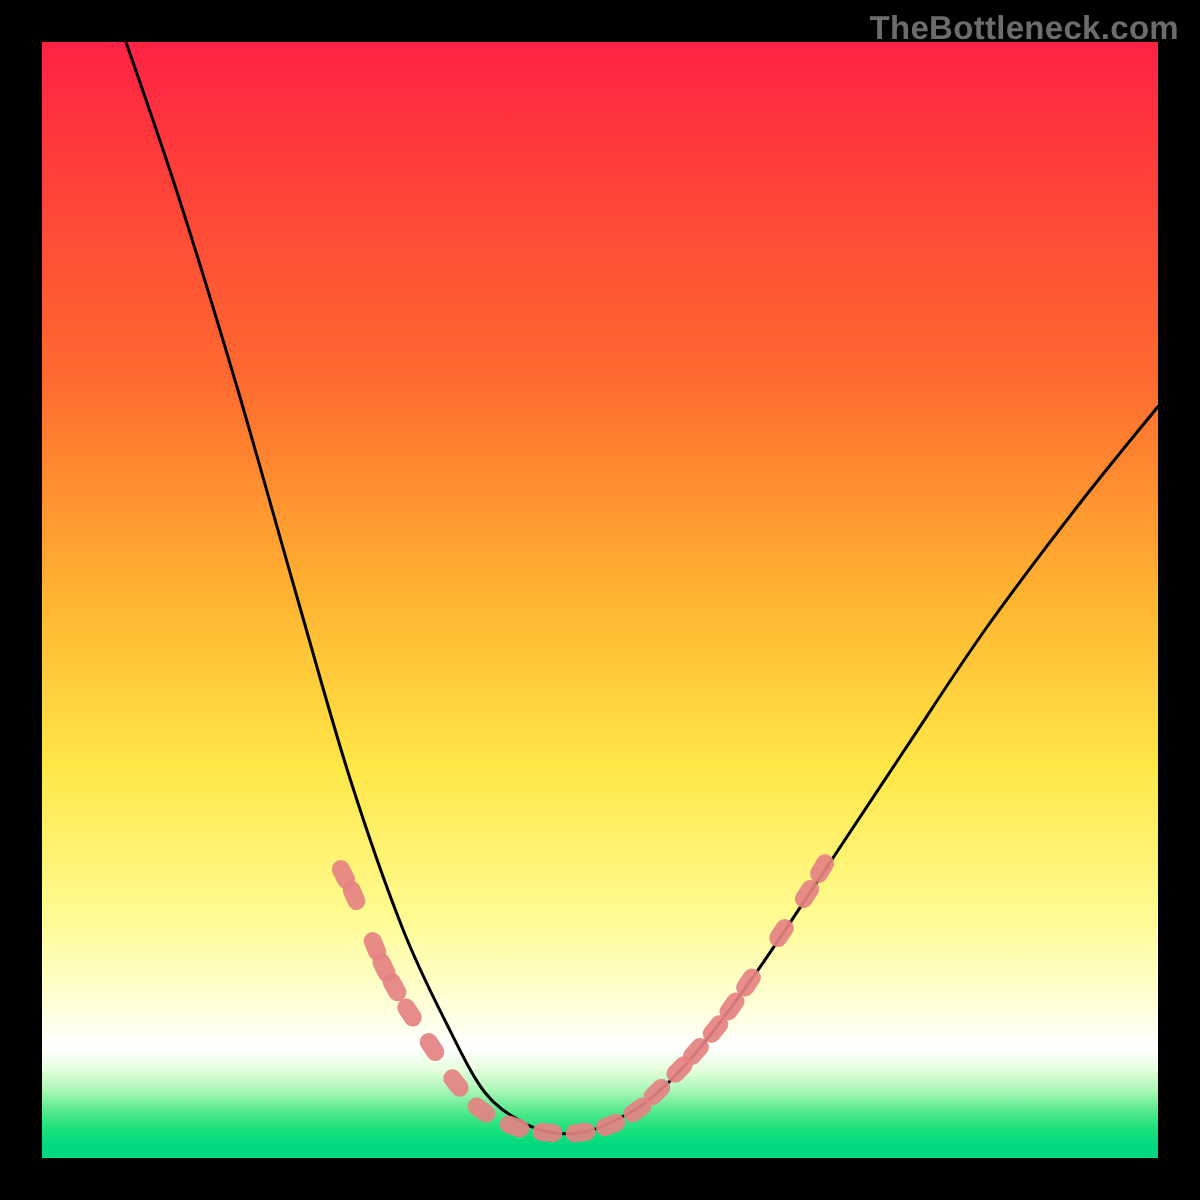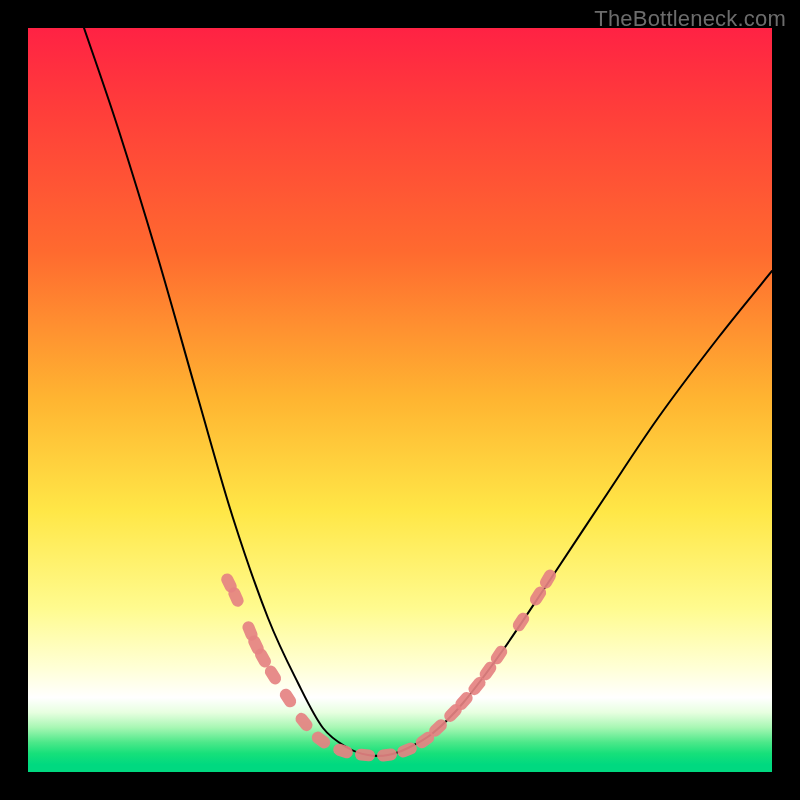--- a/index.html
+++ b/index.html
@@ -48,21 +48,21 @@
     width: 744px;
     height: 744px;
     pointer-events: none;
   }
   .watermark {
     position: absolute;
     top: 6px;
     right: 14px;
     color: #6c6c6c;
     font-size: 22px;
-    font-weight: 400;
+    font-weight: 700;
     letter-spacing: 0.2px;
     user-select: none;
   }
 </style>
 </head>
 <body>
 
 <div class="stage">
   <div class="watermark">TheBottleneck.com</div>
   <div class="plot">

